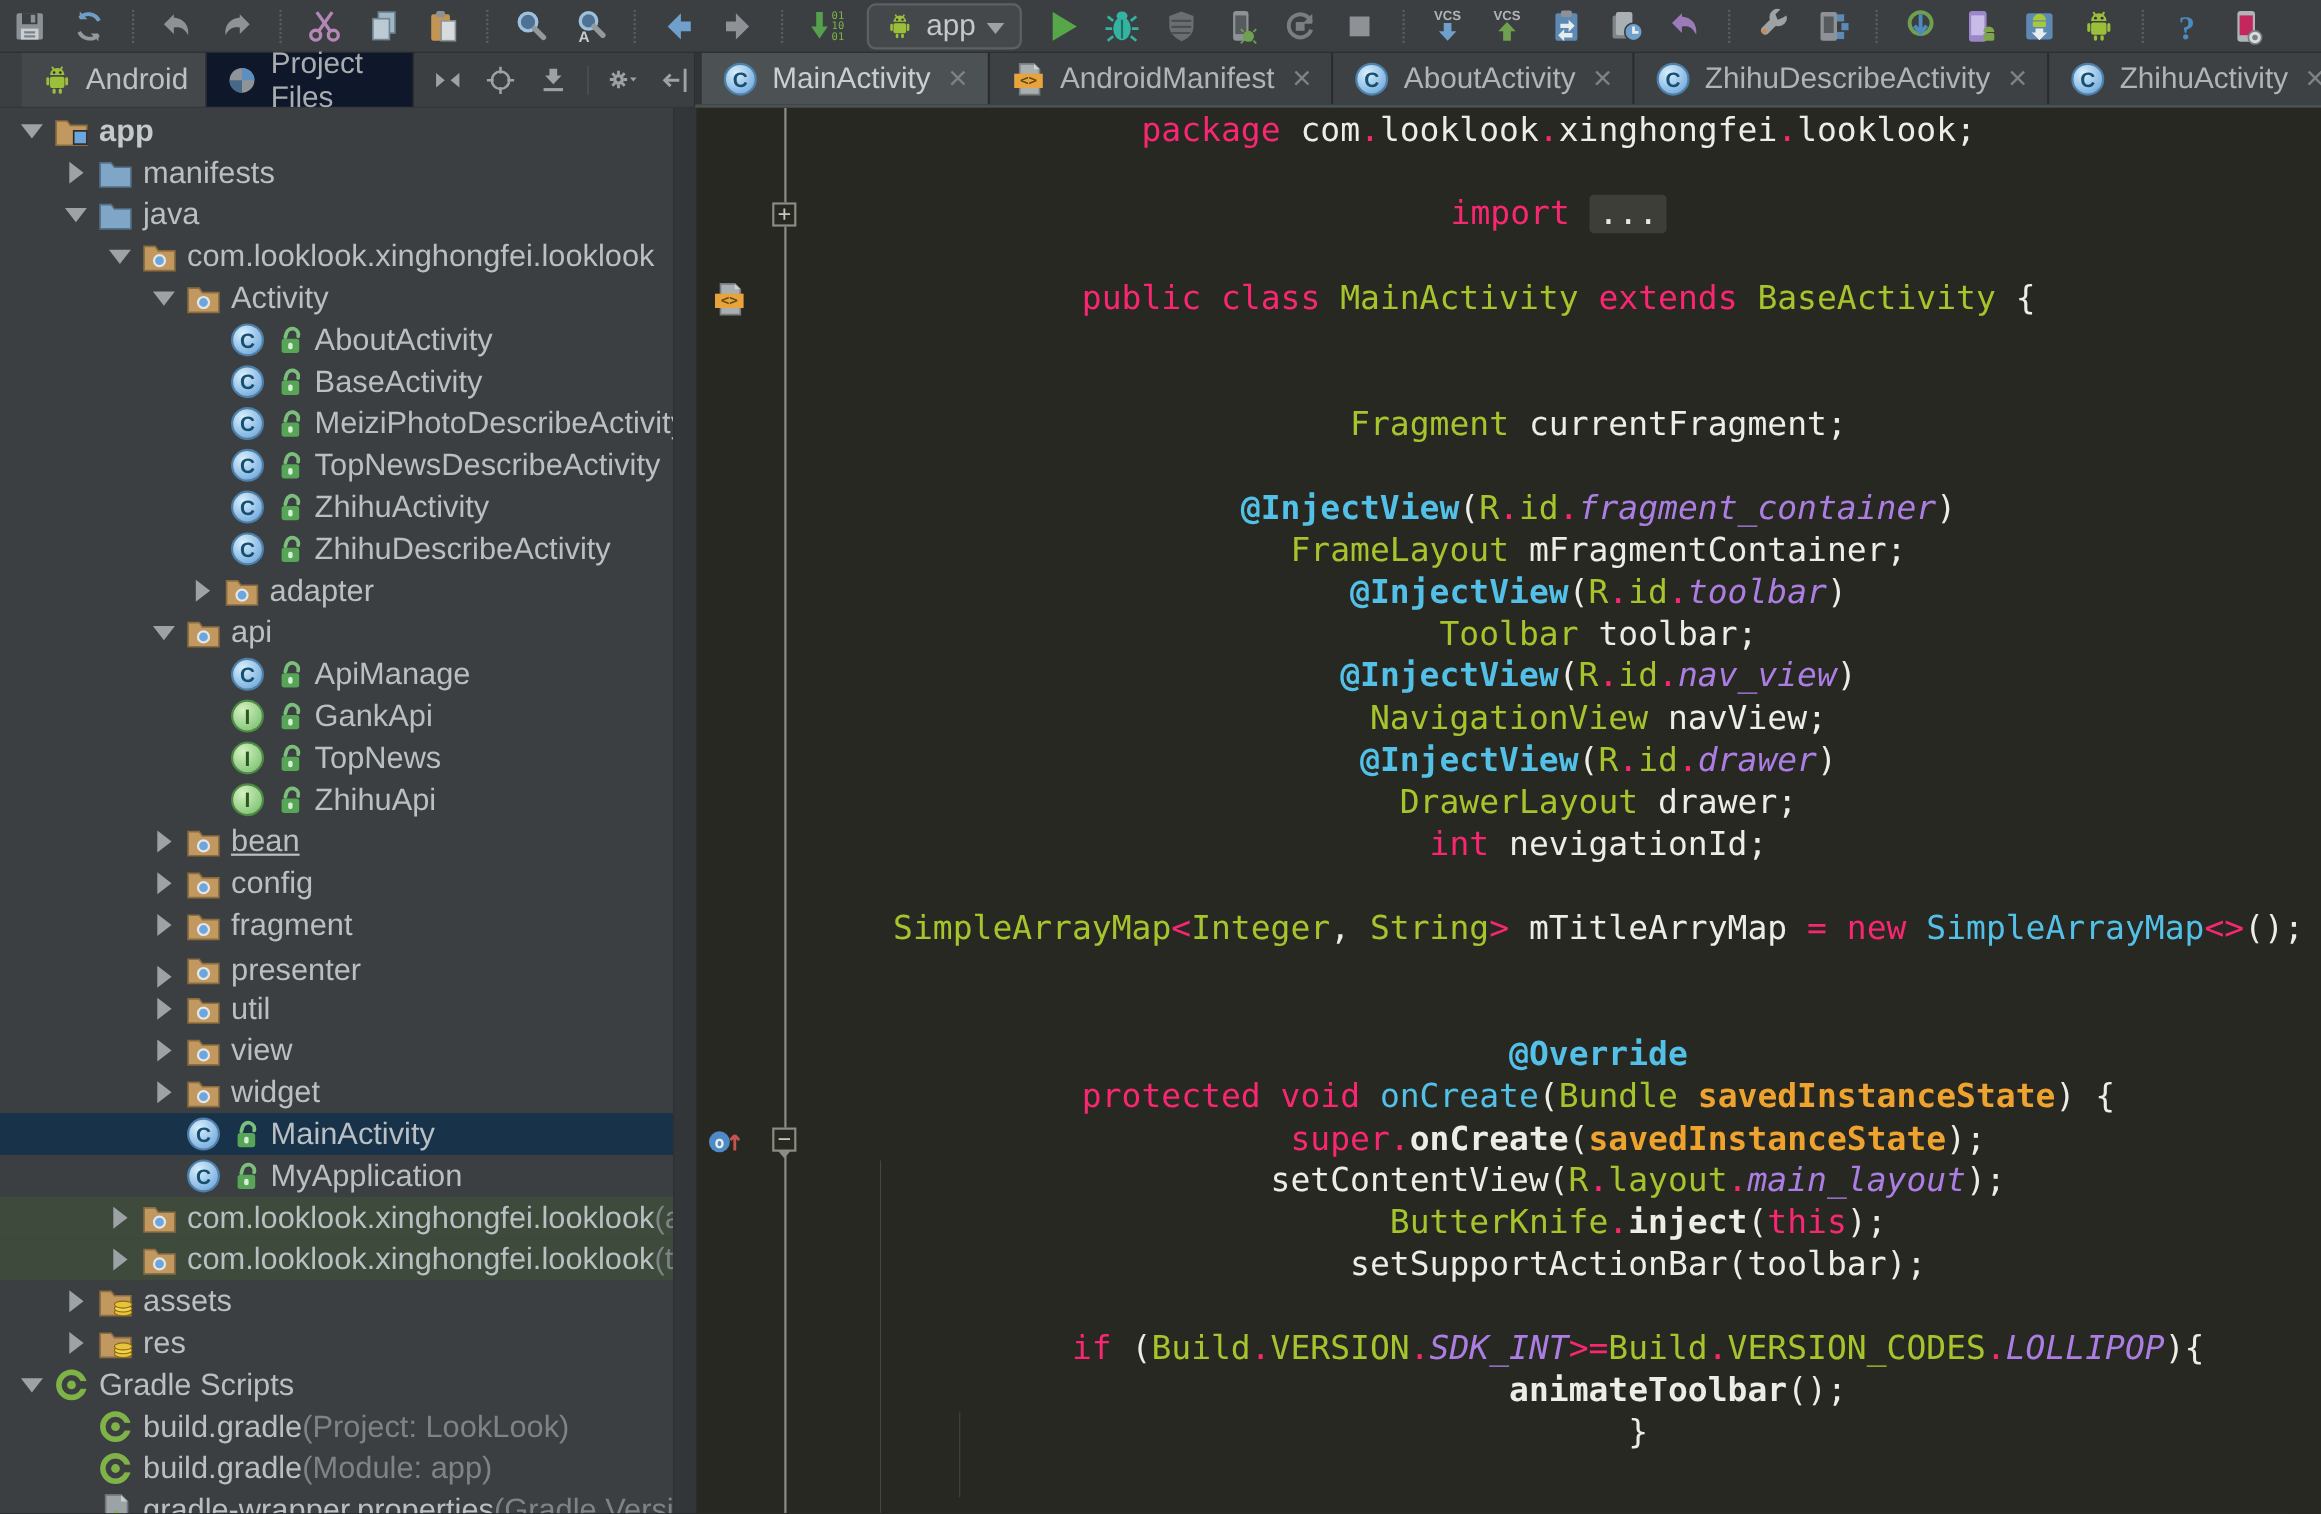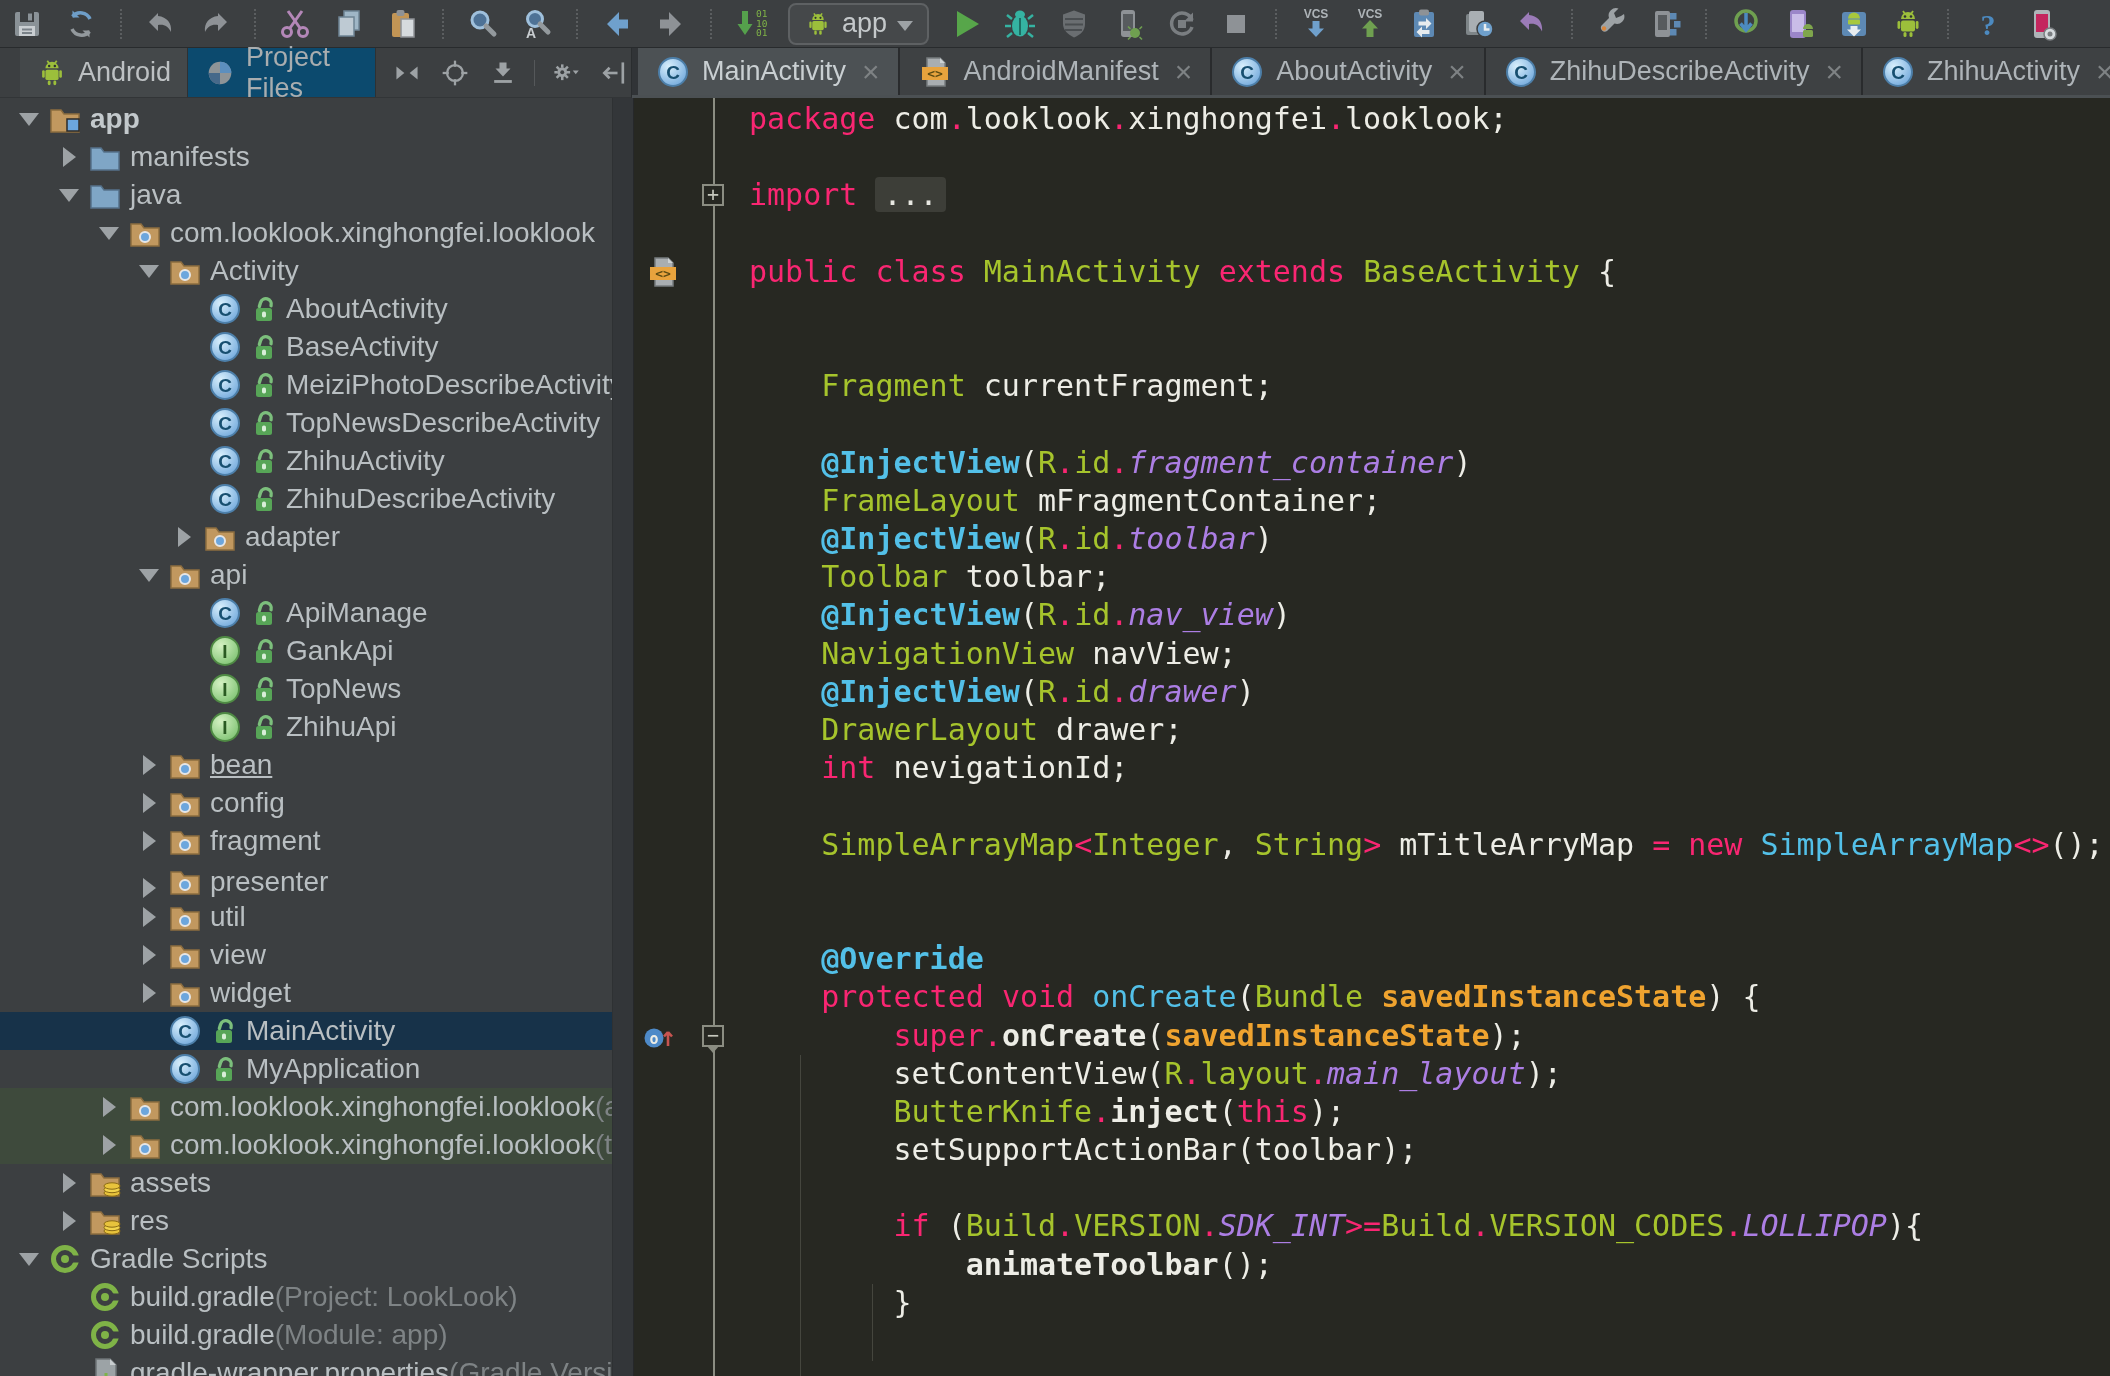--- a/index.html
+++ b/index.html
@@ -19,21 +19,21 @@
          border-top:10px solid #9DA2A5;margin-top:4px;}
 
   
   .row2{height:50px;display:flex;background:#3C3F41;}
   .phead{width:632px;flex:0 0 auto;display:flex;align-items:center;padding-left:20px;
          box-sizing:border-box;border-bottom:1px solid #323537;border-right:1px solid #2A2D2F;}
   .ptab{display:flex;align-items:center;gap:10px;height:100%;padding:0 16px;font-size:27px;color:#BDC1C3;}
   .ptab .picon{width:32px;height:32px;}
   .ptab .picon svg{width:32px;height:32px;}
   .ptab.sel{background:#44484A;}
-  .ptab.unsel{background:#0c4a6e;border-left:1px solid #2E3133;border-right:1px solid #2E3133;color:#A9ADAF;}
+  .ptab.unsel{background:#0f172a;border-left:1px solid #2E3133;border-right:1px solid #2E3133;color:#A9ADAF;}
   .hicons{display:flex;align-items:center;gap:14px;margin-left:14px;}
   .hicon{width:34px;height:34px;display:flex;align-items:center;justify-content:center;}
   .hicon svg{width:30px;height:30px;}
   .hsep{width:0;height:26px;border-left:1px solid #55585A;}
 
   .tabbar{flex:1;display:flex;background:#313437;padding-left:6px;border-bottom:3px solid #4B5053;overflow:hidden;}
   .etab{display:flex;align-items:center;gap:12px;padding:0 18px;background:#3E4143;
         border-right:2px solid #292B2D;font-size:27px;color:#AEB4B8;white-space:nowrap;flex:0 0 auto;}
   .etab.sel{background:#4C5154;color:#C9CFD2;}
   .etab .ficon{width:34px;height:34px;}
@@ -56,21 +56,21 @@
   .ticon{width:34px;height:34px;margin-right:8px;flex:0 0 auto;}
   .ticon svg{width:34px;height:34px;}
   .tlock{width:26px;height:28px;margin:2px 8px 0 2px;flex:0 0 auto;}
   .tlock svg{width:26px;height:28px;}
   .tdim{color:#7E8385;}
 
   
   .editor{flex:1;position:relative;background:var(--editor-bg);overflow:hidden;
           font-family:"DejaVu Sans Mono",monospace;font-size:30px;}
   #code{position:relative;padding-top:2px;}
-  .cl{height:38.2px;line-height:38.2px;white-space:pre;padding-left:115px;}
+  .cl{height:38.2px;line-height:38.2px;white-space:pre;padding-left:90px;text-align:center;}
   .seg-k{color:var(--kw);} .seg-o{color:var(--kw);}
   .seg-c{color:var(--cls);}
   .seg-a{color:var(--ann);font-weight:bold;}
   .seg-m{color:var(--ann);}
   .seg-b{color:var(--plain);font-weight:bold;}
   .seg-p{color:var(--plain);}
   .seg-r{color:var(--res);font-style:italic;}
   .seg-prm{color:var(--prm);font-weight:bold;}
   .seg-f{color:#E8E8E2;background:var(--fold-bg);border-radius:4px;padding:0 8px;}
   .gsep{position:absolute;left:79px;top:0;bottom:0;width:2px;background:#8B8D82;}

